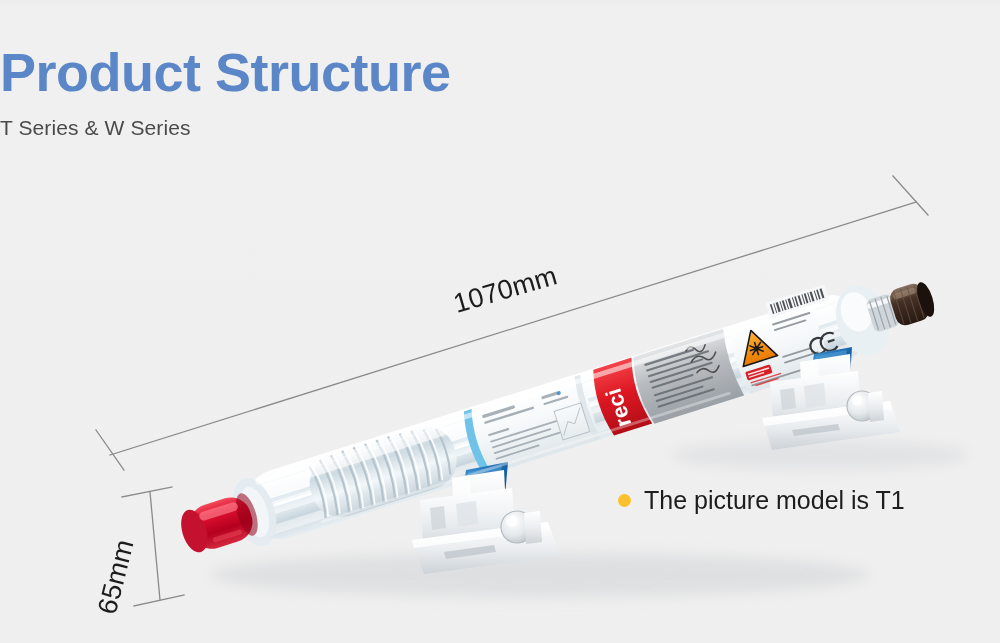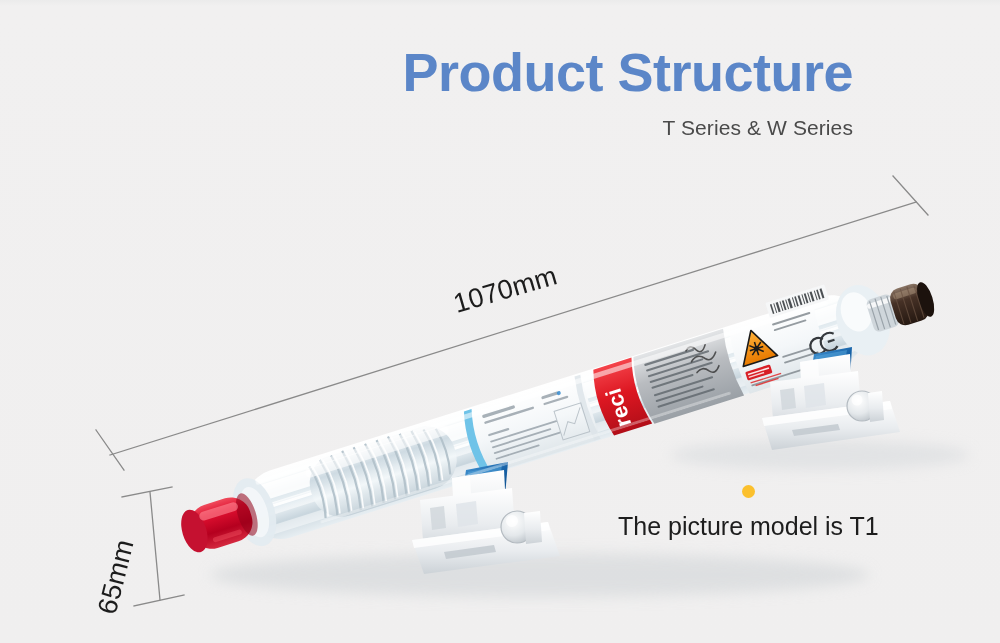--- a/index.html
+++ b/index.html
@@ -21,22 +21,21 @@
     height: 643px;
     background: linear-gradient(180deg, #ebebeb 0px, #f1f0f0 6px, #f0efef 100%);
   }
 
   
   .heading {
     position: absolute;
     top: 42px;
     left: 0;
     width: 836px;
-    text-align: right;
-    padding-left: 17px;
+    text-align: left;
   }
   .title {
     font-size: 54px;
     font-weight: bold;
     color: #5b86c8;
     letter-spacing: -0.5px;
     line-height: 60px;
     margin: 0;
   }
   .subtitle {
@@ -77,21 +76,20 @@
   }
 
   
   .note {
     position: absolute;
     left: 618px;
     top: 485px;
     display: flex;
     align-items: center;
     gap: 13px;
-    flex-direction: column;
   }
   .note-bullet {
     width: 13px;
     height: 13px;
     border-radius: 50%;
     background: #fbc02d;
     flex: 0 0 auto;
   }
   .note-text {
     font-size: 25px;

